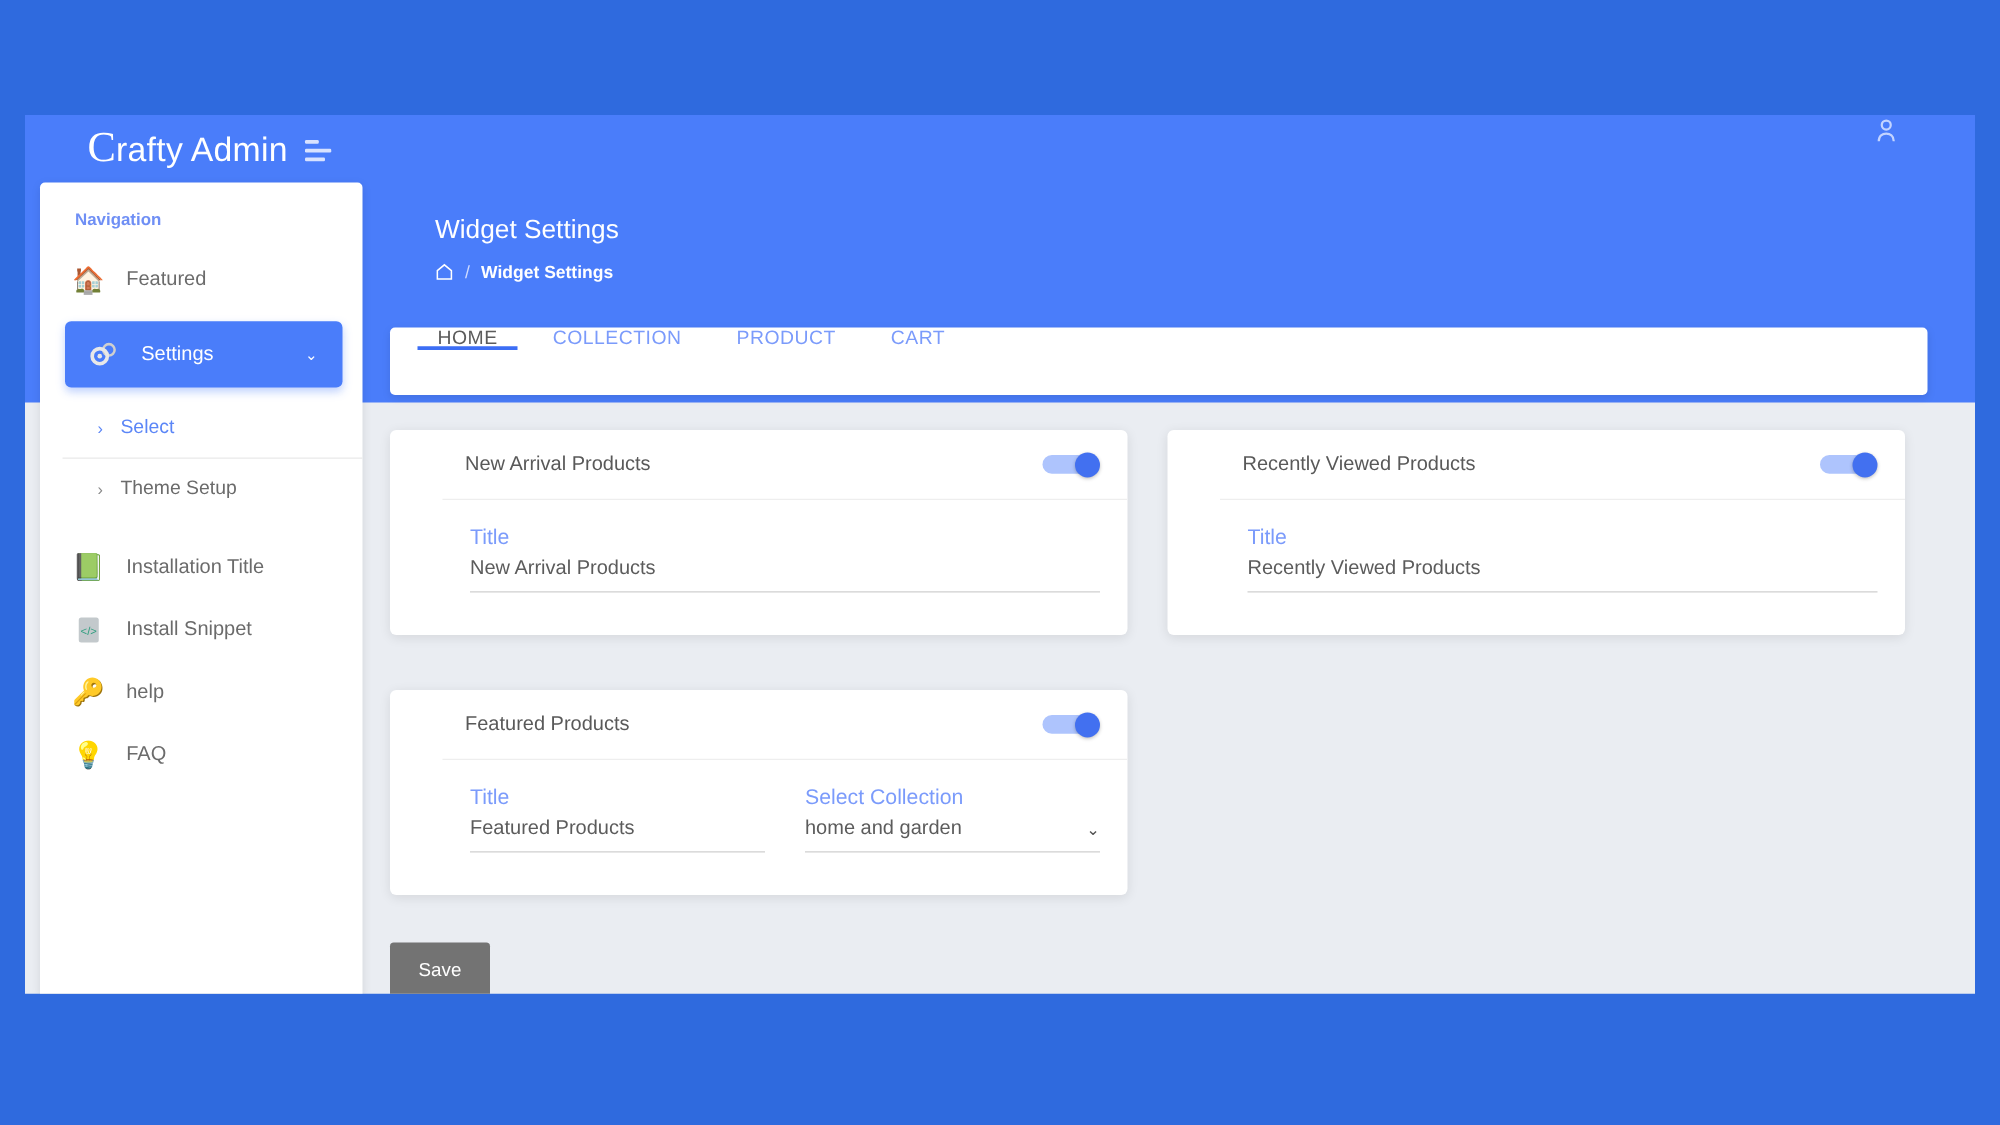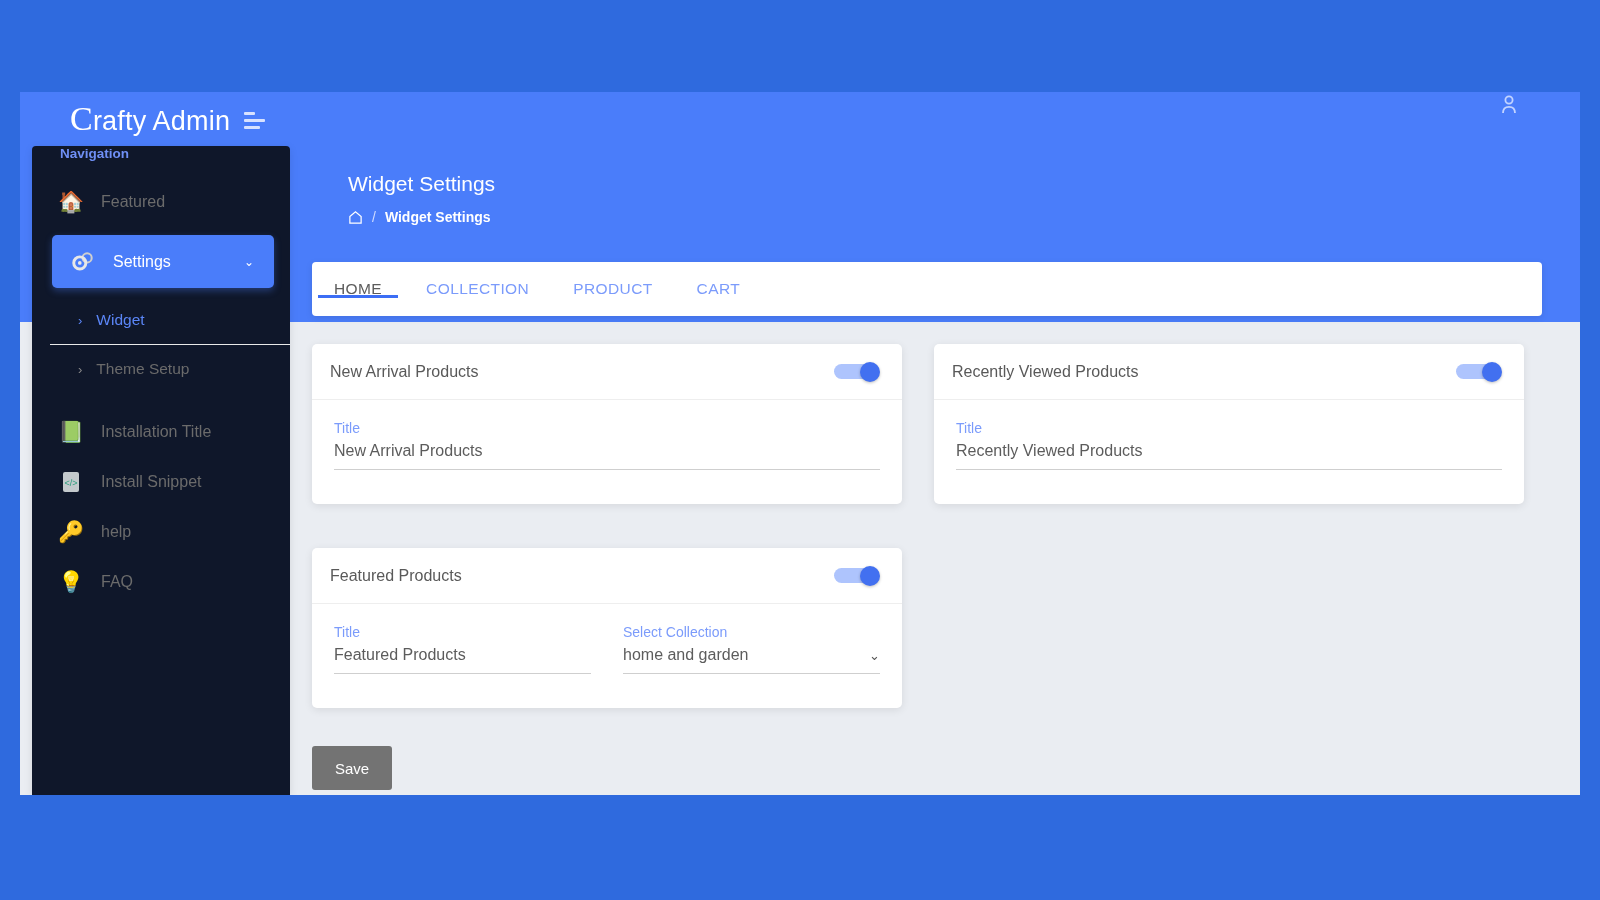--- a/index.html
+++ b/index.html
@@ -103,24 +103,25 @@
   .breadcrumb .crumb-current { font-weight: bold; }
   .home-icon { width: 15px; height: 15px; display: inline-block; }
 
   
   .sidebar {
     position: absolute;
     left: 12px;
     top: 54px;
     width: 258px;
     height: 649px;
-    background: #0f172a;
+    background: #ffffff;
     border-radius: 4px 4px 0 0;
     box-shadow: 0 2px 8px rgba(0,0,0,0.10);
     z-index: 5;
+    padding-top: 22px;
   }
   .nav-heading {
     font-size: 13.5px;
     font-weight: bold;
     color: #6f8ff5;
     padding-left: 28px;
     margin-bottom: 16px;
   }
   .nav-item {
     display: flex;
@@ -184,22 +185,22 @@
   .tabbar {
     position: absolute;
     left: 22px;
     top: 170px;
     width: 1230px;
     height: 54px;
     background: #ffffff;
     border-radius: 4px;
     box-shadow: 0 2px 7px rgba(0,0,0,0.10);
     display: flex;
-    align-items: center;
-    padding-left: 0;
+    align-items: flex-start;
+    padding-left: 16px;
   }
   .tab {
     display: flex;
     align-items: center;
     padding: 0 22px;
     font-size: 15.5px;
     color: #7b9bfb;
     letter-spacing: 0.4px;
     cursor: pointer;
     position: relative;
@@ -218,20 +219,21 @@
     left: 22px;
     top: 252px;
     width: 1232px;
   }
 
   .card {
     background: #ffffff;
     border-radius: 5px;
     box-shadow: 0 2px 9px rgba(0,0,0,0.09);
     overflow: hidden;
+    padding-left: 42px;
   }
   .card-head {
     height: 56px;
     display: flex;
     align-items: center;
     justify-content: space-between;
     padding: 0 22px 0 18px;
     border-bottom: 1px solid #eeeeee;
   }
   .card-head-title {
@@ -239,21 +241,21 @@
     color: #595959;
   }
   .card-body {
     padding: 20px 22px 34px 22px;
     display: flex;
     gap: 32px;
   }
 
   .field { flex: 1; }
   .field-label {
-    font-size: 14px;
+    font-size: 17px;
     color: #7b9bfb;
     margin-bottom: 6px;
   }
   .field-value {
     font-size: 16px;
     color: #5c5c5c;
     padding-bottom: 9px;
     border-bottom: 1px solid #cfcfcf;
     cursor: text;
   }
@@ -360,21 +362,21 @@
           <circle cx="9.5" cy="13" r="6.6" fill="none" stroke="#e8e8e8" stroke-width="3.2"></circle>
           <circle cx="9.5" cy="13" r="2" fill="#e8e8e8"></circle>
         </svg>
       </span>
       <span>Settings</span>
       <span class="chevron-right">⌄</span>
     </div>
 
     <div class="sub-item sel">
       <span class="arrow">›</span>
-      <span>Widget</span>
+      <span>Select</span>
     </div>
     <div class="divider"></div>
     <div class="sub-item">
       <span class="arrow">›</span>
       <span>Theme Setup</span>
     </div>
 
     <div class="nav-gap"></div>
 
     <div class="nav-item">

